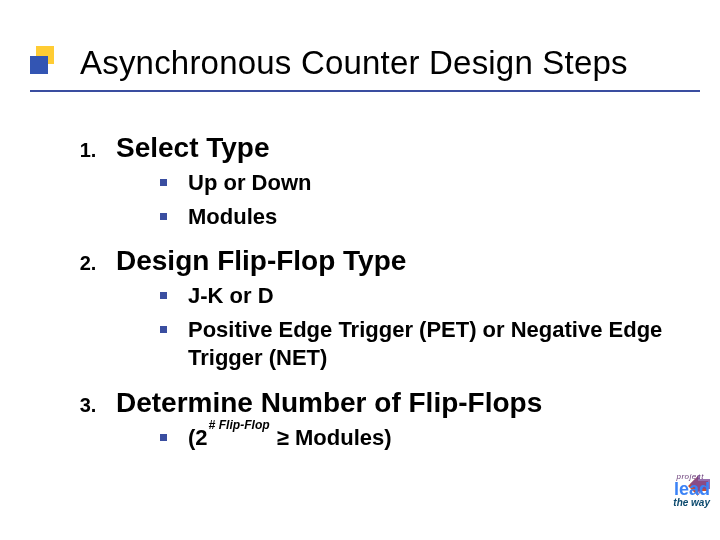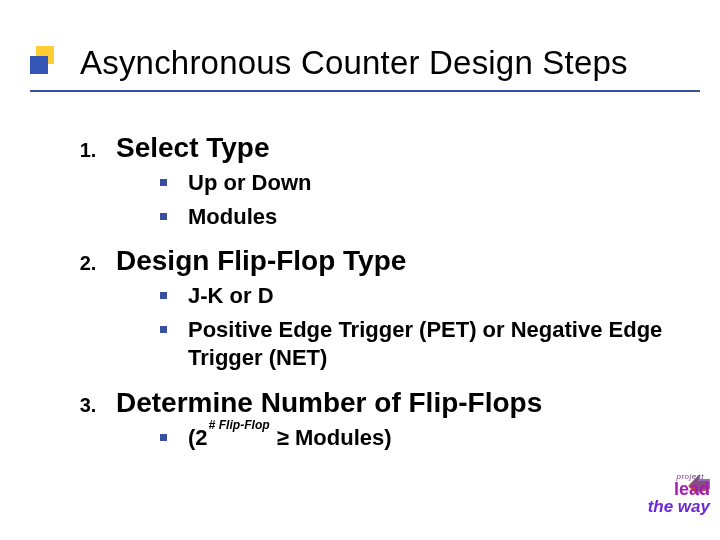--- a/index.html
+++ b/index.html
@@ -118,30 +118,30 @@
     font-style: italic;
     color: #6b3e7a;
     letter-spacing: 0.5px;
   }
   .logo .lead {
     position: absolute;
     top: 8px;
     right: 0;
     font-size: 18px;
     font-weight: 900;
-    color: #a21caf;
+    color: #3b82f6;
     line-height: 1;
   }
   .logo .theway {
     position: absolute;
     top: 26px;
     right: 0;
-    font-size: 17px;
+    font-size: 10px;
     font-weight: 900;
-    color: #6d28d9;
+    color: #0c4a6e;
     font-style: italic;
     line-height: 1;
   }
   .logo svg {
     position: absolute;
     top: 0;
     right: -2px;
   }
 </style>
 </head>

